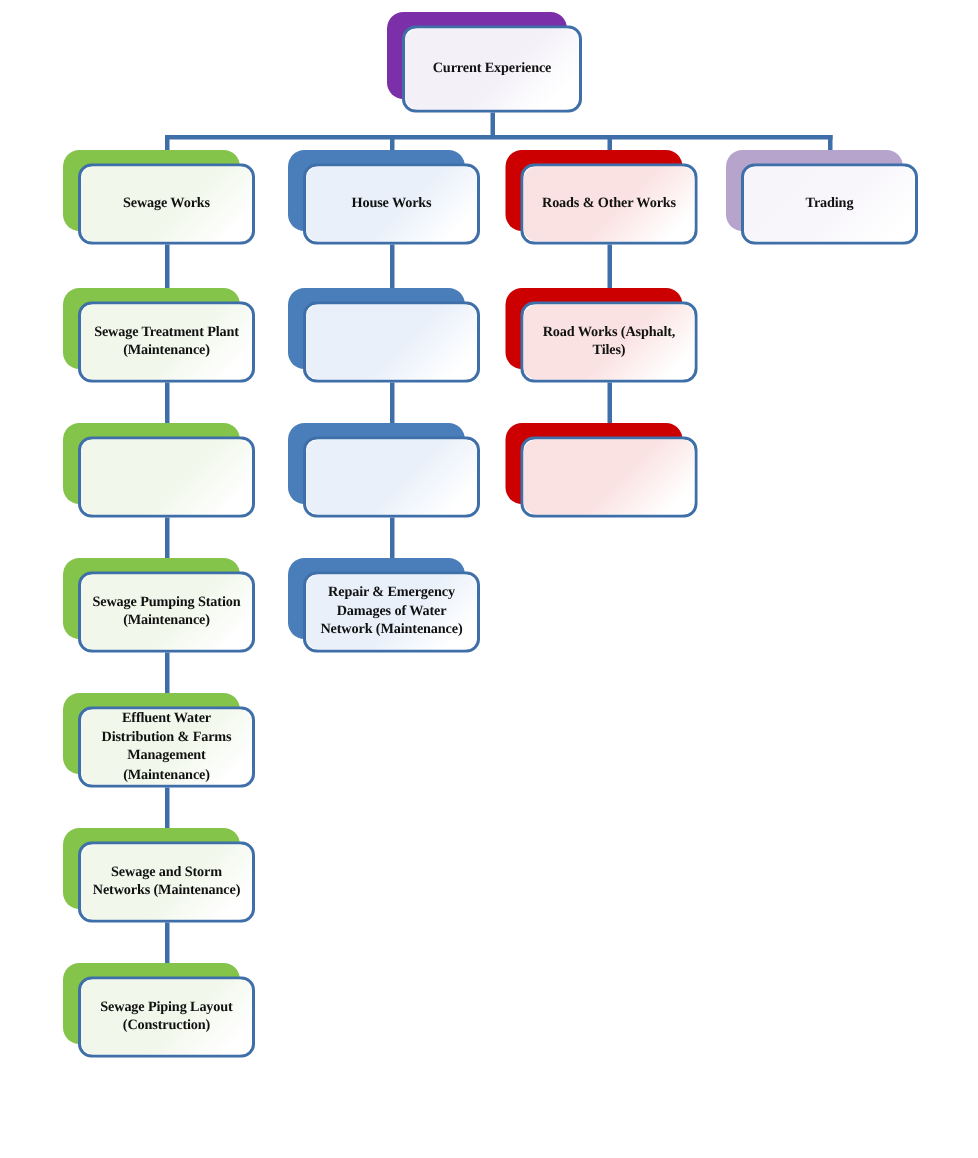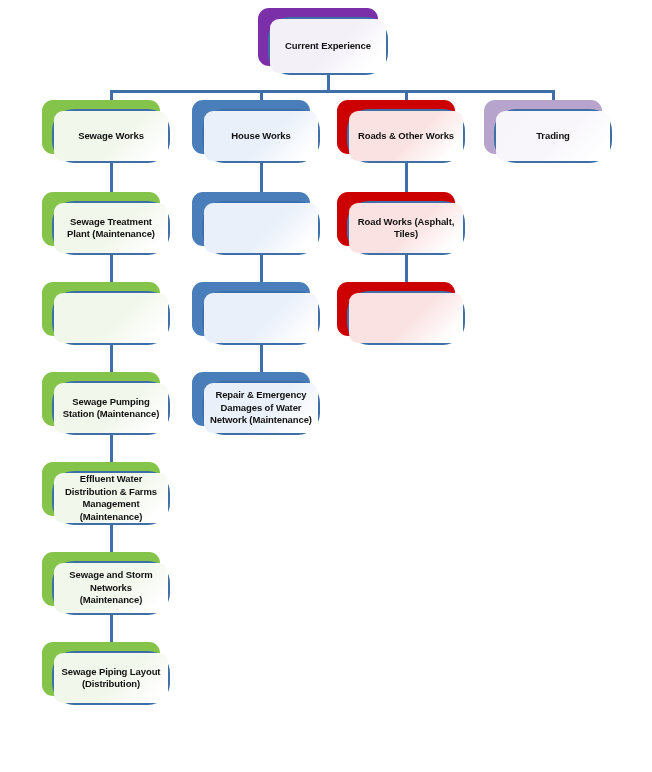--- a/index.html
+++ b/index.html
@@ -38,27 +38,28 @@
     height: 54px;
     border-radius: 11px;
   }
   .node .card {
     position: absolute;
     left: 10px;
     top: 9px;
     width: 118px;
     height: 54px;
     border: 2px solid #3f6fa8;
-    border-radius: 22px;
+    border-radius: 9px;
     background: #ffffff;
     box-sizing: border-box;
     display: flex;
     align-items: center;
     justify-content: center;
     text-align: center;
+    font-family: Liberation Serif, serif;
   }
   .node .card .inner {
     position: absolute;
     left: 0;
     top: 0;
     right: 0;
     bottom: 0;
     border-radius: 9px;
     pointer-events: none;
   }
@@ -151,21 +152,21 @@
       <div class="card">
         <div class="inner"></div>
         <div class="label">Sewage and Storm Networks (Maintenance)</div>
       </div>
     </div>
     <div class="line v" style="left: 110px; top: 615px; height: 37px;"></div>
     <div class="node t-green" style="left: 42px; top: 642px;">
       <div class="shadow"></div>
       <div class="card">
         <div class="inner"></div>
-        <div class="label">Sewage Piping Layout (Distribution)</div>
+        <div class="label">Sewage Piping Layout (Construction)</div>
       </div>
     </div>
     <div class="line v" style="left: 260px; top: 90px; height: 20px;"></div>
     <div class="node t-blue" style="left: 192px; top: 100px;">
       <div class="shadow"></div>
       <div class="card">
         <div class="inner"></div>
         <div class="label">House Works</div>
       </div>
     </div>

